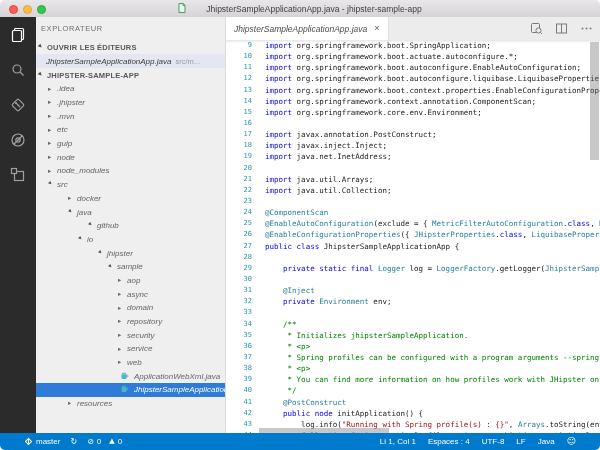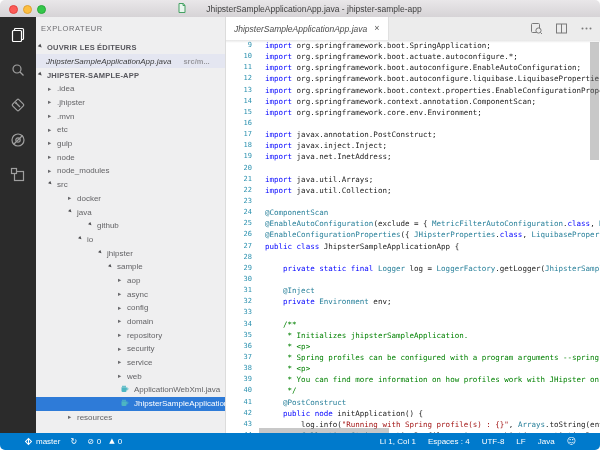--- a/index.html
+++ b/index.html
@@ -29,29 +29,29 @@
   
   #sidebar{width:189px;flex:none;background:#efeff0;overflow:hidden;display:flex;flex-direction:column;position:relative;}
   #sidebar-title{height:23px;flex:none;display:flex;align-items:center;padding-left:5px;
     font-size:7.5px;letter-spacing:.6px;color:#6f6f73;}
   .section-header{height:14px;flex:none;display:flex;align-items:center;padding-left:2px;
     font-size:7.5px;font-weight:700;letter-spacing:.2px;color:#56565c;cursor:pointer;}
   .section-header .twisty{margin-right:2px;}
   #open-editor-item{height:14px;flex:none;display:flex;align-items:center;background:#e4e6f1;
     padding-left:10px;font-size:8px;white-space:nowrap;overflow:hidden;cursor:pointer;}
   #open-editor-item .fname{font-style:italic;color:#3d3d3d;}
-  #open-editor-item .fpath{color:#9a9aa0;margin-left:12px;font-size:7.5px;font-weight:bold;}
+  #open-editor-item .fpath{color:#9a9aa0;margin-left:4px;font-size:7.5px;}
   #tree{flex:1;overflow:hidden;}
   .trow{display:flex;align-items:center;height:13.7px;font-size:8px;color:#646467;
     white-space:nowrap;overflow:hidden;cursor:pointer;}
   .trow.sel{background:#2e7bd8;color:#fff;}
   .ind{flex:none;display:inline-block;}
   .twisty{flex:none;width:7px;font-size:6.5px;color:#6b6b6e;line-height:1;display:inline-block;}
   .twisty.expanded{transform:rotate(45deg);transform-origin:45% 55%;color:#4b4b4e;}
-  .tlabel{margin-left:2px;}
+  .tlabel{margin-left:2px;font-style:italic;}
   .ficon{flex:none;width:10px;height:9px;margin-right:2px;display:inline-flex;align-items:center;}
 
   
   #editor{flex:1;position:relative;background:#fff;border-left:1px solid #dcdcdc;overflow:hidden;}
   #tabbar{height:23px;background:#ececec;display:flex;align-items:stretch;position:relative;}
   #tab{display:inline-flex;align-items:center;background:#fff;padding:0 8px;border-right:1px solid #e0e0e0;cursor:pointer;}
   #tab .tab-label{font-size:8.5px;font-style:italic;color:#4c4c4c;}
   #tab .tab-close{margin-left:7px;font-size:9px;color:#5a5a5a;line-height:1;cursor:pointer;}
   #editor-actions{position:absolute;right:7px;top:0;height:23px;display:flex;align-items:center;gap:12px;}
   #editor-actions .eact{cursor:pointer;opacity:.75;display:flex;align-items:center;}
@@ -228,25 +228,20 @@
           </div>
           <div class="trow">
             <span class="ind" style="width: 82px;"></span>
             <span class="twisty collapsed">▸</span>
             <span class="tlabel">aop</span>
           </div>
           <div class="trow">
             <span class="ind" style="width: 82px;"></span>
             <span class="twisty collapsed">▸</span>
             <span class="tlabel">async</span>
-          </div>
-          <div class="trow">
-            <span class="ind" style="width: 82px;"></span>
-            <span class="twisty collapsed">▸</span>
-            <span class="tlabel">config</span>
           </div>
           <div class="trow">
             <span class="ind" style="width: 82px;"></span>
             <span class="twisty collapsed">▸</span>
             <span class="tlabel">domain</span>
           </div>
           <div class="trow">
             <span class="ind" style="width: 82px;"></span>
             <span class="twisty collapsed">▸</span>
             <span class="tlabel">repository</span>

